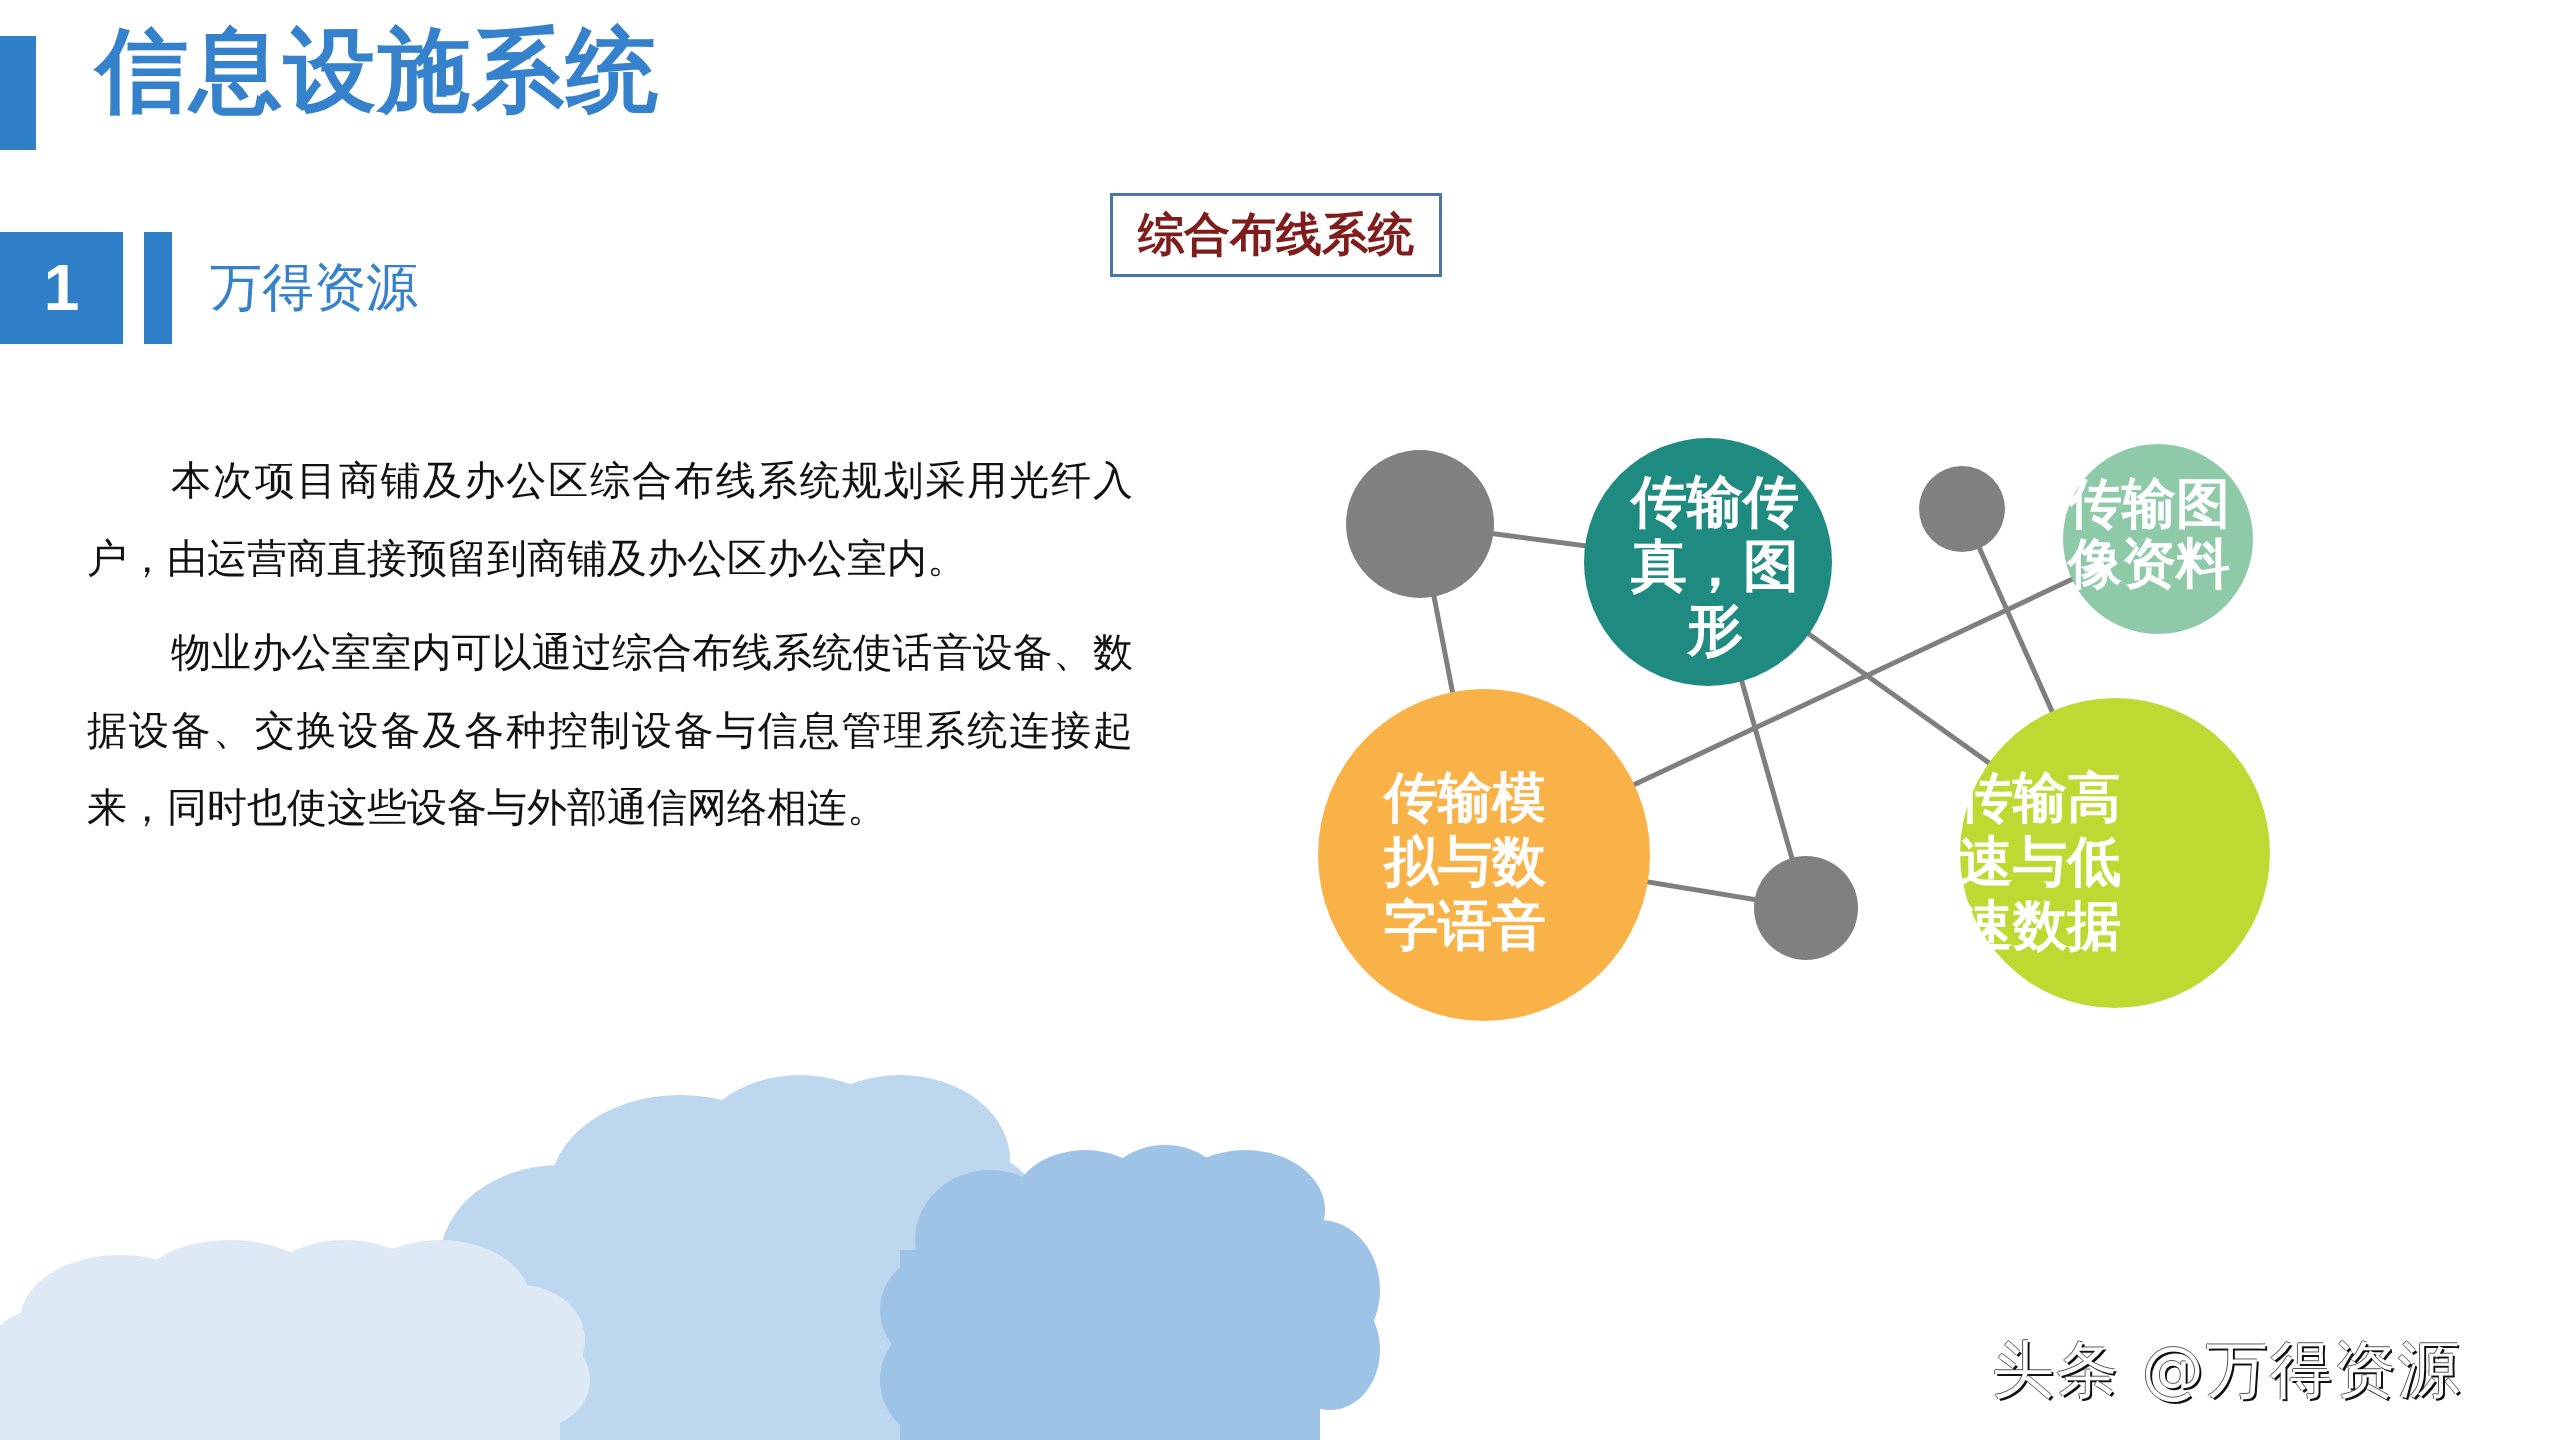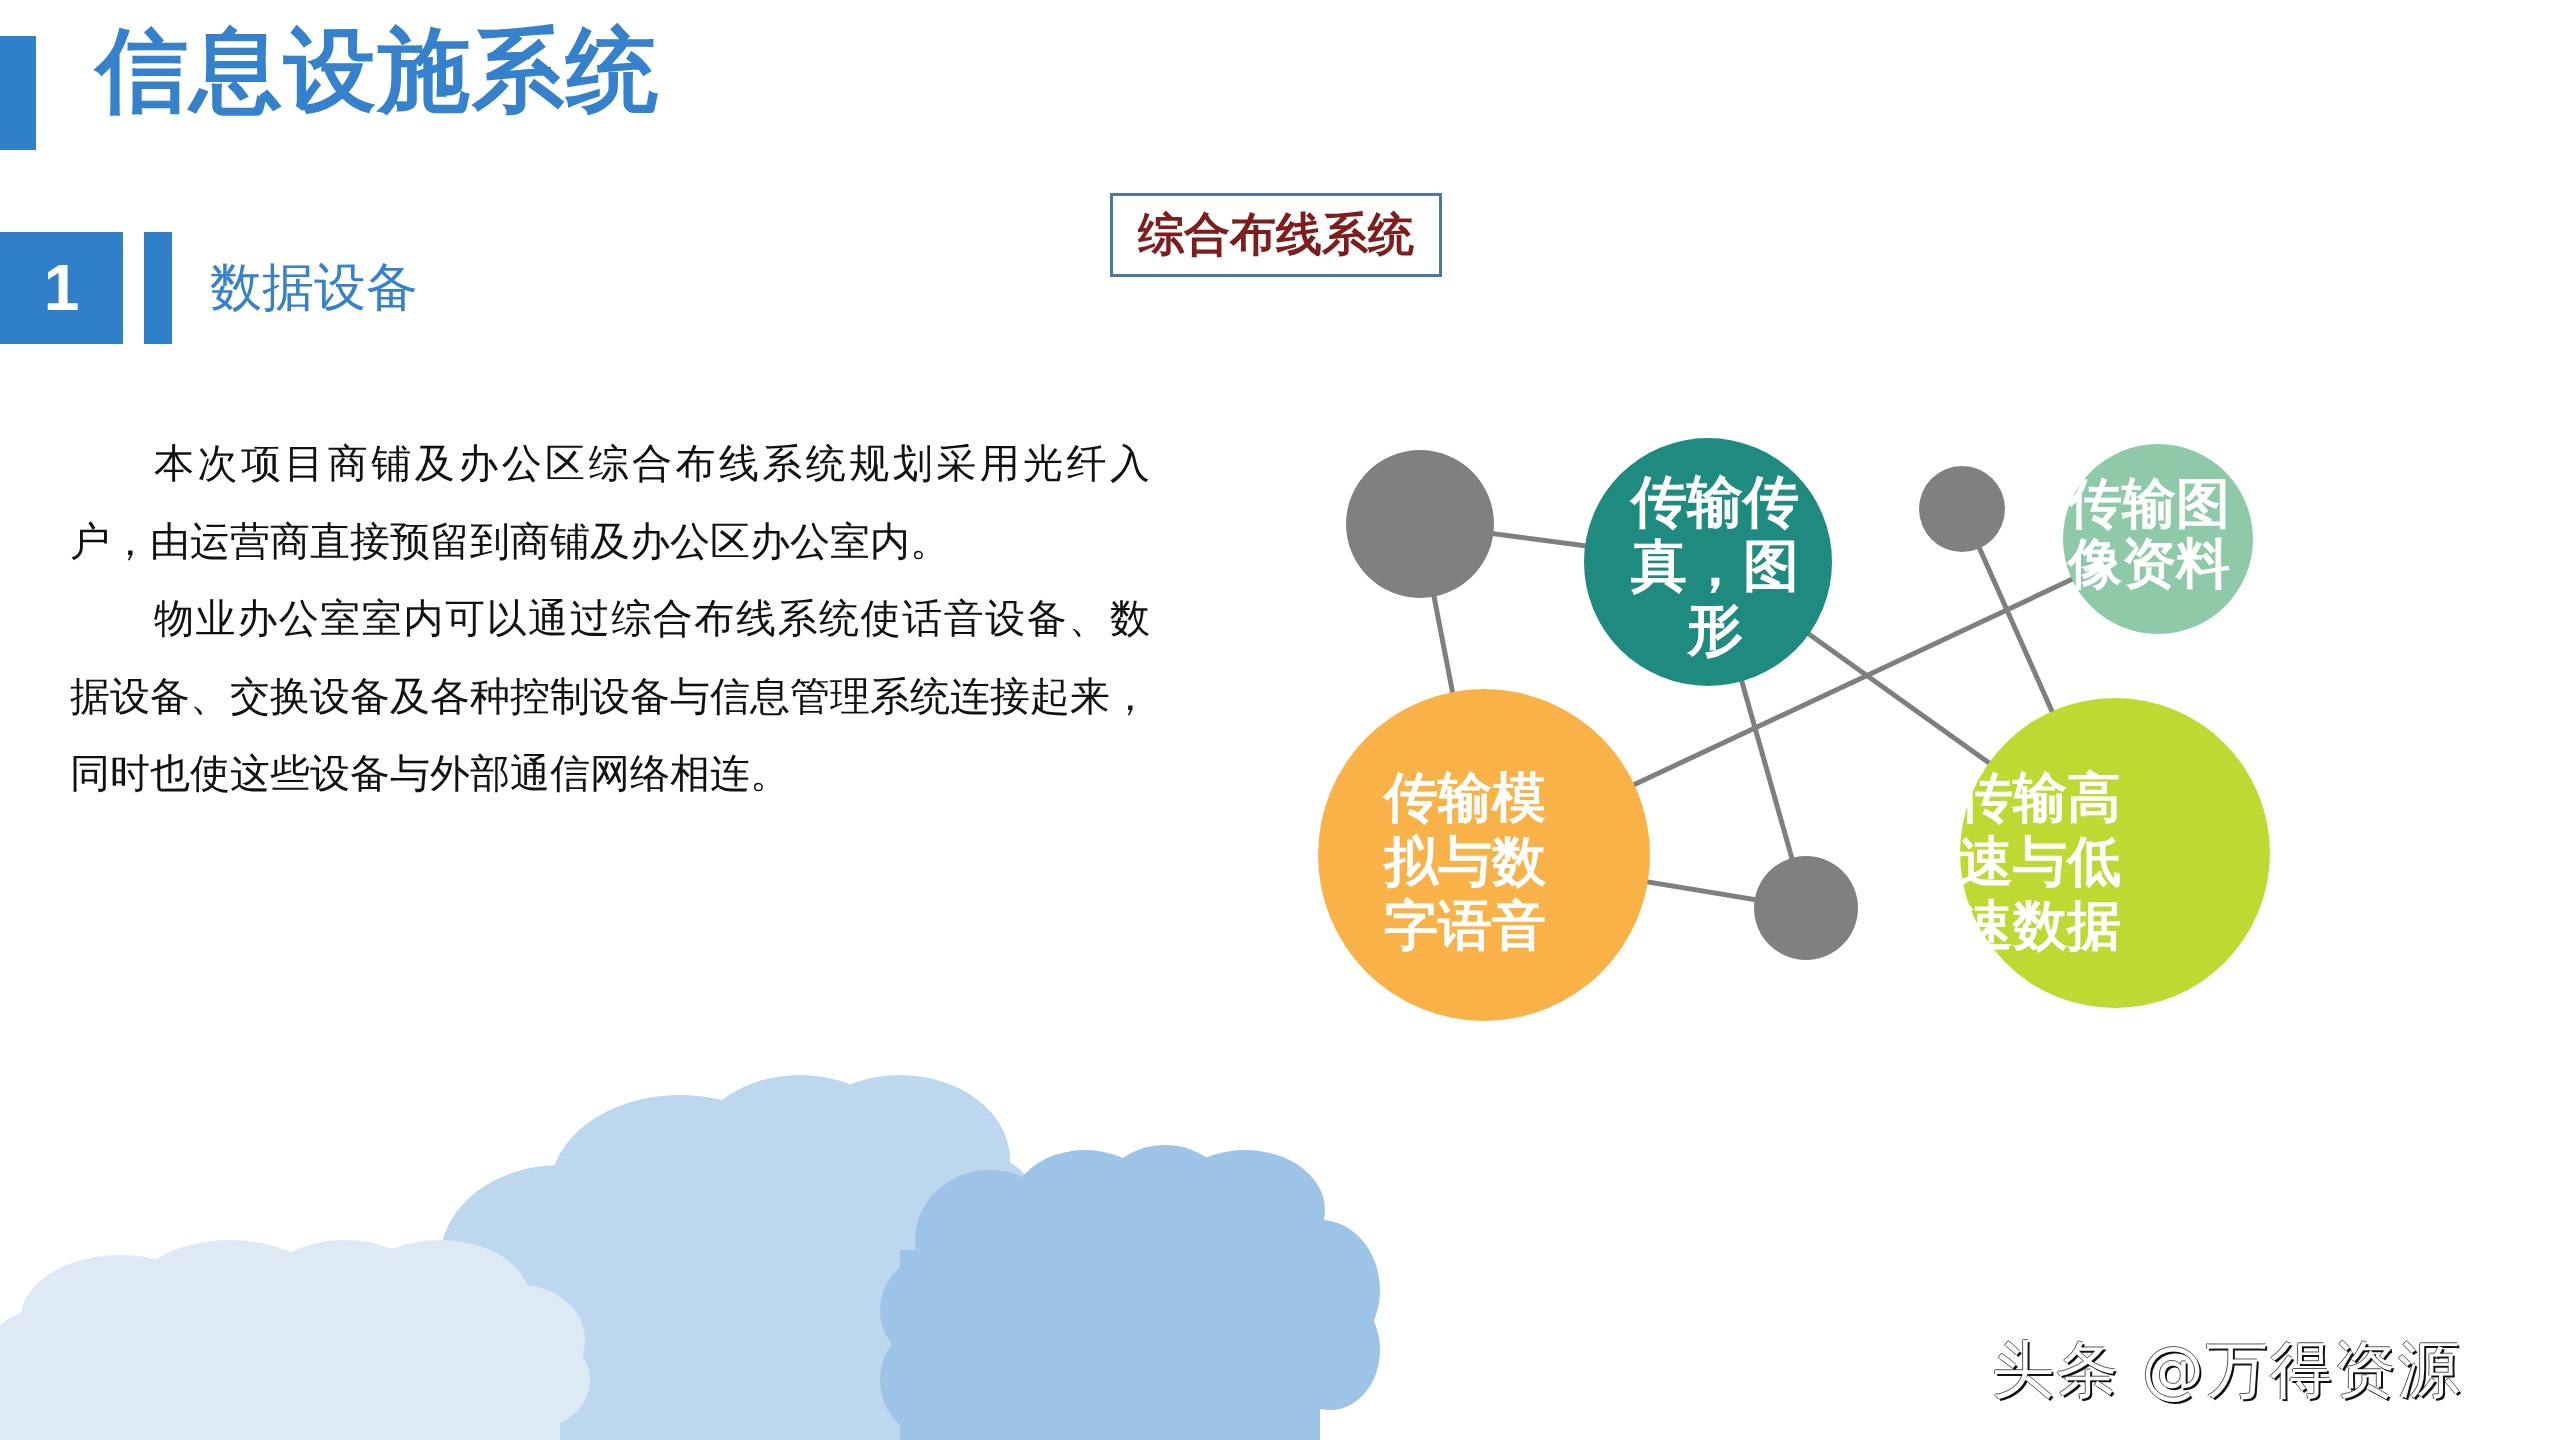--- a/index.html
+++ b/index.html
@@ -28,21 +28,21 @@
   .tag-box {
     left: 1078px; top: 193px; width: 332px; height: 84px;
     border: 3px solid #4a76a8; box-sizing: border-box;
     display: flex; align-items: center; justify-content: center;
     font-size: 46px; font-weight: bold; color: #7f1d1d; white-space: nowrap; margin-left: 32px;
   }
   .body-text {
     left: 70px; top: 425px; width: 1080px;
     font-size: 40px; line-height: 77.5px; color: #111111;
   }
-  .body-text p { margin: 0; text-indent: 2.1em; text-align: justify; }
+  .body-text p { margin: 17px; text-indent: 2.1em; text-align: justify; }
   svg.net { position: absolute; left: 0; top: 0; }
   .bubble-text {
     position: absolute; color: #ffffff; font-weight: bold;
     font-size: 54px; line-height: 64px; text-align: left;
     white-space: pre-line;
   }
   .watermark {
     left: 1992px; top: 1330px; height: 80px; line-height: 80px;
     font-size: 62px; color: #ffffff; white-space: nowrap;
     text-shadow: 2px 2px 0 #111, -1px 0 0 #555, 0 -1px 0 #555;
@@ -50,21 +50,21 @@
   }
 </style>
 </head>
 <body>
 
 <div class="abs header-bar"></div>
 <div class="abs page-title">信息设施系统</div>
 
 <div class="abs num-box">1</div>
 <div class="abs num-bar"></div>
-<div class="abs section-title">数据设备</div>
+<div class="abs section-title">万得资源</div>
 
 <div class="abs tag-box">
   <span>综合布线系统</span>
 </div>
 
 <div class="abs body-text">
   <p>本次项目商铺及办公区综合布线系统规划采用光纤入户，由运营商直接预留到商铺及办公区办公室内。</p>
   <p>物业办公室室内可以通过综合布线系统使话音设备、数据设备、交换设备及各种控制设备与信息管理系统连接起来，同时也使这些设备与外部通信网络相连。</p>
 </div>
 

